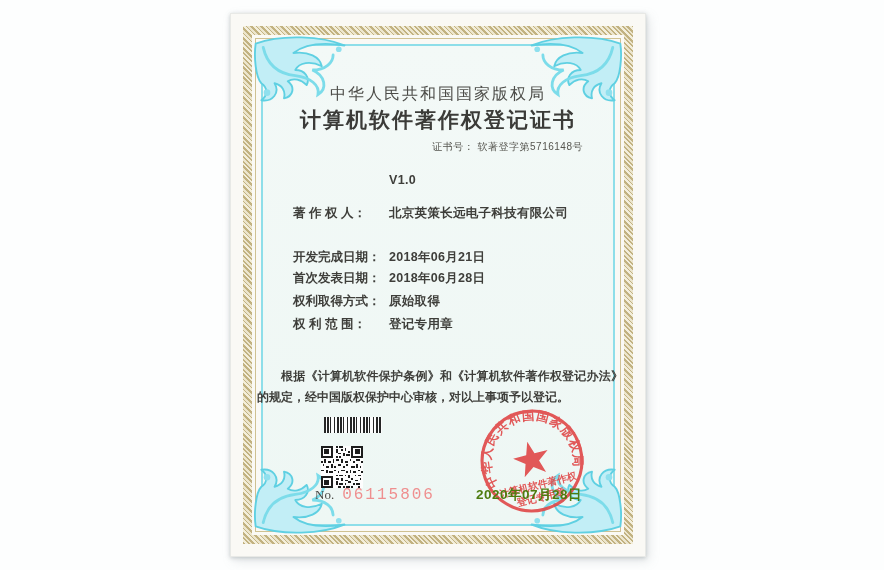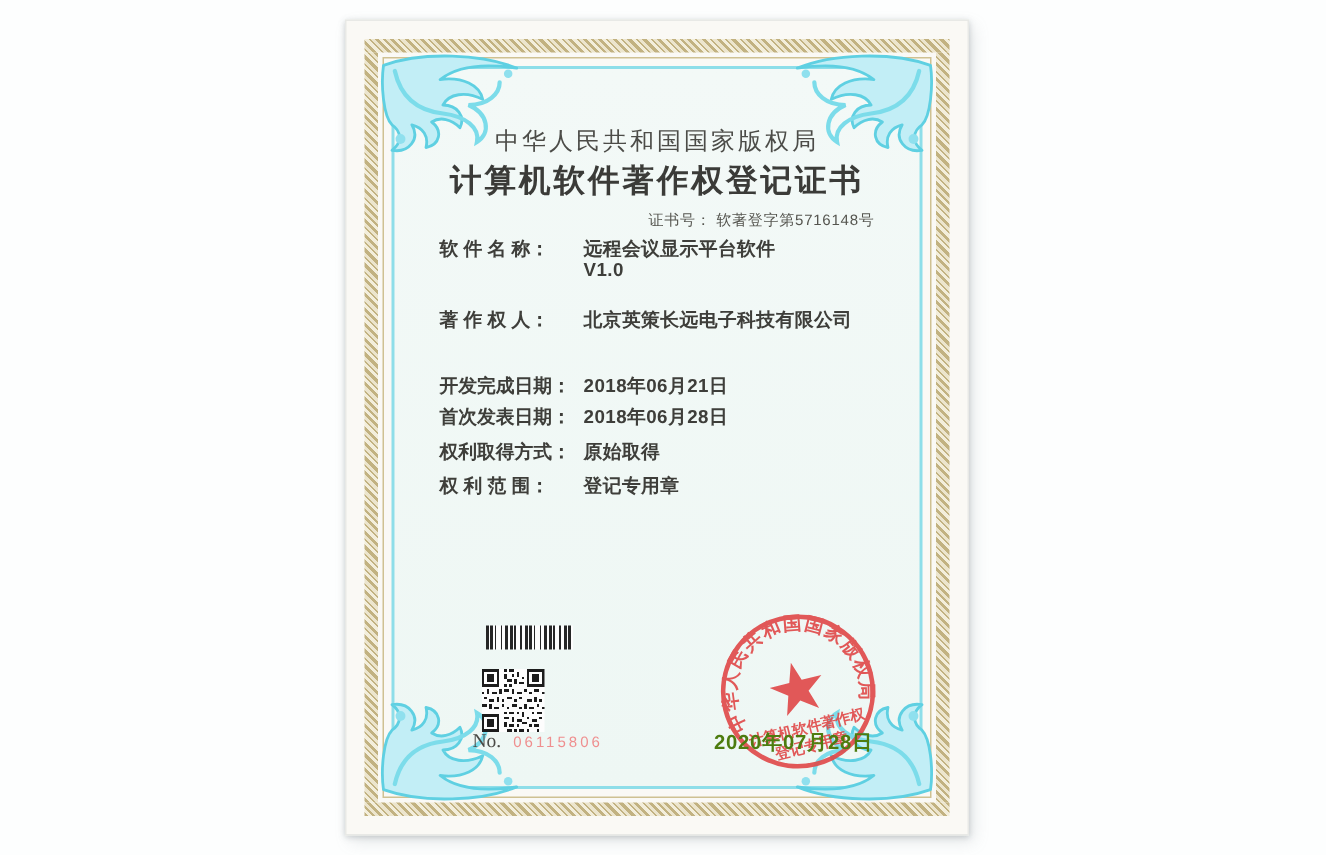--- a/index.html
+++ b/index.html
@@ -65,21 +65,21 @@
   }
   .barcode{
     position:absolute;left:93px;top:403px;width:58px;height:16px;
     background:
       repeating-linear-gradient(90deg,#262626 0 2px,#fdfdfd 2px 3px,#262626 3px 5px,#fdfdfd 5px 6px,#262626 6px 7px,#fdfdfd 7px 10px,#262626 10px 11px,#fdfdfd 11px 13px);
   }
   .qr{position:absolute;left:90px;top:432px;width:42px;height:42px;}
   .serial{position:absolute;left:84px;top:472px;font-size:13px;white-space:nowrap;}
   .serial .no{font-family:"Liberation Serif", serif;color:#4a4a46;margin-right:8px;}
   .serial .num{
-    font-family:Liberation Sans, sans-serif;font-size:10px;
+    font-family:Liberation Mono, monospace;font-size:16px;
     color:#ef8f8f;letter-spacing:2px;
   }
   .seal{
     position:absolute;left:247px;top:393px;width:108px;height:108px;
     transform:rotate(-14deg);opacity:.92;mix-blend-mode:multiply;
   }
   .issue-date{
     position:absolute;left:245px;top:472px;
     font-size:13.5px;font-weight:bold;letter-spacing:.5px;color:#4d7c0f;
   }
@@ -120,42 +120,40 @@
     <div class="content">
 
       <div class="title1">中华人民共和国国家版权局</div>
       <div class="title2">计算机软件著作权登记证书</div>
 
       <div class="certno">
         <span>证书号：</span>
         <span>软著登字第5716148号</span>
       </div>
 
-      <div class="row" style="top:144px">
-        <span class="lbl">软 件 名 称：</span><span class="val">远程会议显示平台软件</span>
-      </div>
       <div class="row" style="top:159px">
         <span class="lbl"></span><span class="val">V1.0</span>
       </div>
       <div class="row" style="top:191px">
         <span class="lbl">著 作 权 人：</span><span class="val">北京英策长远电子科技有限公司</span>
       </div>
       <div class="row" style="top:235px">
         <span class="lbl">开发完成日期：</span><span class="val">2018年06月21日</span>
       </div>
       <div class="row" style="top:256px">
         <span class="lbl">首次发表日期：</span><span class="val">2018年06月28日</span>
       </div>
       <div class="row" style="top:279px">
         <span class="lbl">权利取得方式：</span><span class="val">原始取得</span>
       </div>
       <div class="row" style="top:302px">
         <span class="lbl">权 利 范 围：</span><span class="val">登记专用章</span>
       </div>
 
+      <div class="statement">根据《计算机软件保护条例》和《计算机软件著作权登记办法》的规定，经中国版权保护中心审核，对以上事项予以登记。</div>
 
       <div class="barcode"></div>
 
       <svg class="qr" viewBox="0 0 25 25" shape-rendering="crispEdges">
         <rect x="0" y="0" width="25" height="25" fill="#fdfdfd"></rect>
         <g fill="#1c1c1c">
           <rect x="0" y="0" width="7" height="7"></rect>
             <rect x="18" y="0" width="7" height="7"></rect>
             <rect x="0" y="18" width="7" height="7"></rect>
           <rect x="1" y="1" width="5" height="5" fill="#fdfdfd"></rect>

